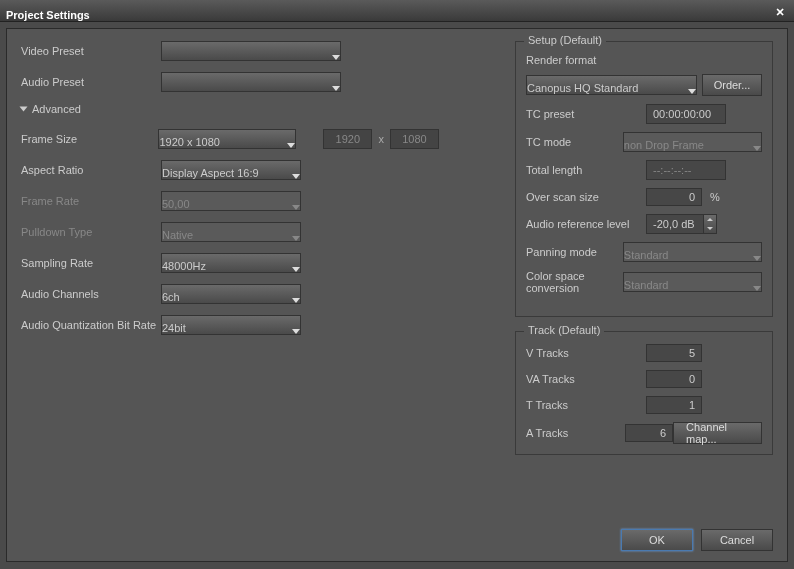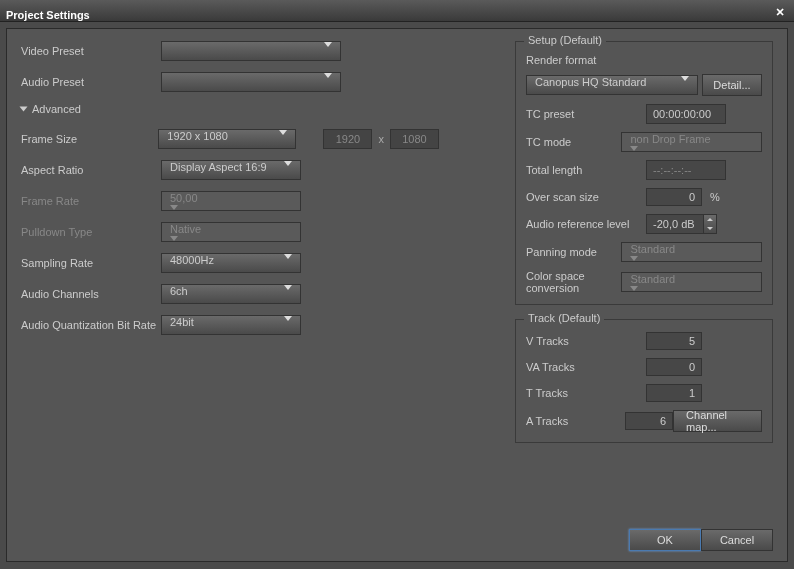--- a/index.html
+++ b/index.html
@@ -6,40 +6,40 @@
 body { background: #4a4a4a; color: #ccc; width: 794px; height: 569px; overflow: hidden; }
 .titlebar { background: linear-gradient(#5a5a5a,#3a3a3a); height: 22px; display: flex; align-items: flex-end; justify-content: space-between; padding: 0 6px; border-bottom: 1px solid #222; }
 .titlebar .title { font-weight: bold; color: #fff; }
 .close { width: 16px; height: 16px; text-align: center; line-height: 14px; color: #fff; font-weight: bold; cursor: pointer; }
 .content { background: #555; border: 1px solid #2a2a2a; margin: 6px; height: 534px; position: relative; padding: 12px 14px; }
 .row { display: flex; align-items: center; margin-bottom: 11px; }
 .label { width: 140px; color: #ccc; }
 .label.disabled { color: #888; }
 .col-left { float: left; width: 418px; }
 .col-right { float: right; width: 258px; }
-.dropdown { background: linear-gradient(#6a6a6a,#4a4a4a); border: 1px solid #333; height: 20px; display: flex; align-items: flex-start; justify-content: space-between; padding: 0 8px; cursor: pointer; }
+.dropdown { background: linear-gradient(#6a6a6a,#4a4a4a); border: 1px solid #333; height: 20px; display: flex; align-items: flex-end; justify-content: space-between; padding: 0 0; cursor: pointer; }
 .dropdown.w180 { width: 180px; }
 .dropdown.w140 { width: 140px; }
-.dropdown.disabled { background: #5a5a5a; color: #888; cursor: default; flex-direction: column; }
+.dropdown.disabled { background: #5a5a5a; color: #888; cursor: default; }
 .arrow { width: 0; height: 0; border-left: 4px solid transparent; border-right: 4px solid transparent; border-top: 5px solid #ddd; }
 .arrow.disabled { border-top-color: #888; }
 .numbox { background: #474747; border: 1px solid #333; width: 50px; height: 20px; text-align: center; line-height: 18px; color: #aaa; }
 .numbox.dark { background: #444; color: #888; }
 .input { background: #474747; border: 1px solid #333; height: 20px; padding: 0 6px; line-height: 18px; color: #ccc; }
 .fieldset { border: 1px solid #3a3a3a; padding: 12px 10px 10px; position: relative; margin-bottom: 14px; }
 .legend { position: absolute; top: -8px; left: 8px; background: #555; padding: 0 4px; color: #ccc; }
 .srow { display: flex; align-items: center; margin-bottom: 8px; }
 .slabel { width: 120px; color: #ccc; }
 .btn { background: linear-gradient(#6a6a6a,#4a4a4a); border: 1px solid #333; height: 22px; padding: 0 12px; display: inline-flex; align-items: center; justify-content: center; cursor: pointer; color: #ddd; }
 .btn.primary { border: 1px solid #4a7ab0; box-shadow: 0 0 2px #6aa0e0; }
 .spinner { width: 14px; height: 20px; background: linear-gradient(#6a6a6a,#4a4a4a); border: 1px solid #333; display: flex; flex-direction: column; justify-content: space-around; align-items: center; margin-left: -1px; }
 .sp-up, .sp-dn { width: 0; height: 0; border-left: 3px solid transparent; border-right: 3px solid transparent; }
 .sp-up { border-bottom: 3px solid #ccc; }
 .sp-dn { border-top: 3px solid #ccc; }
-.footer { position: absolute; bottom: 10px; right: 14px; display: flex; }
+.footer { position: absolute; bottom: 10px; right: 14px; display: flex; gap: 8px; }
 .tri { display: inline-block; width: 0; height: 0; border-top: 4px solid transparent; border-bottom: 4px solid transparent; border-left: 5px solid #ccc; transform: rotate(90deg); margin-right: 6px; }
 .nbox { background: #474747; border: 1px solid #333; width: 56px; height: 18px; text-align: right; padding-right: 6px; line-height: 16px; color: #ccc; }
 </style>
 </head>
 <body>
 
 <div class="titlebar">
   <span class="title">Project Settings</span>
   <span class="close">✕</span>
 </div>
@@ -127,21 +127,21 @@
       <div class="legend">Setup (Default)</div>
       <div class="srow">
           <div class="slabel">Render format</div>
         </div>
       <div class="srow">
         <div class="dropdown" style="width:226px">
             <span>Canopus HQ Standard</span>
             <span class="arrow"></span>
           </div>
         <div style="width:6px"></div>
-        <div class="btn" style="width:60px">Detail...</div>
+        <div class="btn" style="width:60px">Order...</div>
       </div>
       <div class="srow">
         <div class="slabel">TC preset</div>
         <div class="input" style="width:80px">00:00:00:00</div>
       </div>
       <div class="srow">
         <div class="slabel">TC mode</div>
         <div class="dropdown disabled" style="width:172px">
             <span>non Drop Frame</span>
             <span class="arrow disabled"></span>
@@ -164,21 +164,21 @@
             <div class="sp-dn"></div>
           </div>
       </div>
       <div class="srow">
         <div class="slabel">Panning mode</div>
         <div class="dropdown disabled" style="width:172px">
             <span>Standard</span>
             <span class="arrow disabled"></span>
           </div>
       </div>
-      <div class="srow" style="margin-bottom:0">
+      <div class="srow" style="margin-bottom:12px">
         <div class="slabel">Color space conversion</div>
         <div class="dropdown disabled" style="width:172px">
             <span>Standard</span>
             <span class="arrow disabled"></span>
           </div>
       </div>
     </div>
 
     <div class="fieldset">
       <div class="legend">Track (Default)</div>

